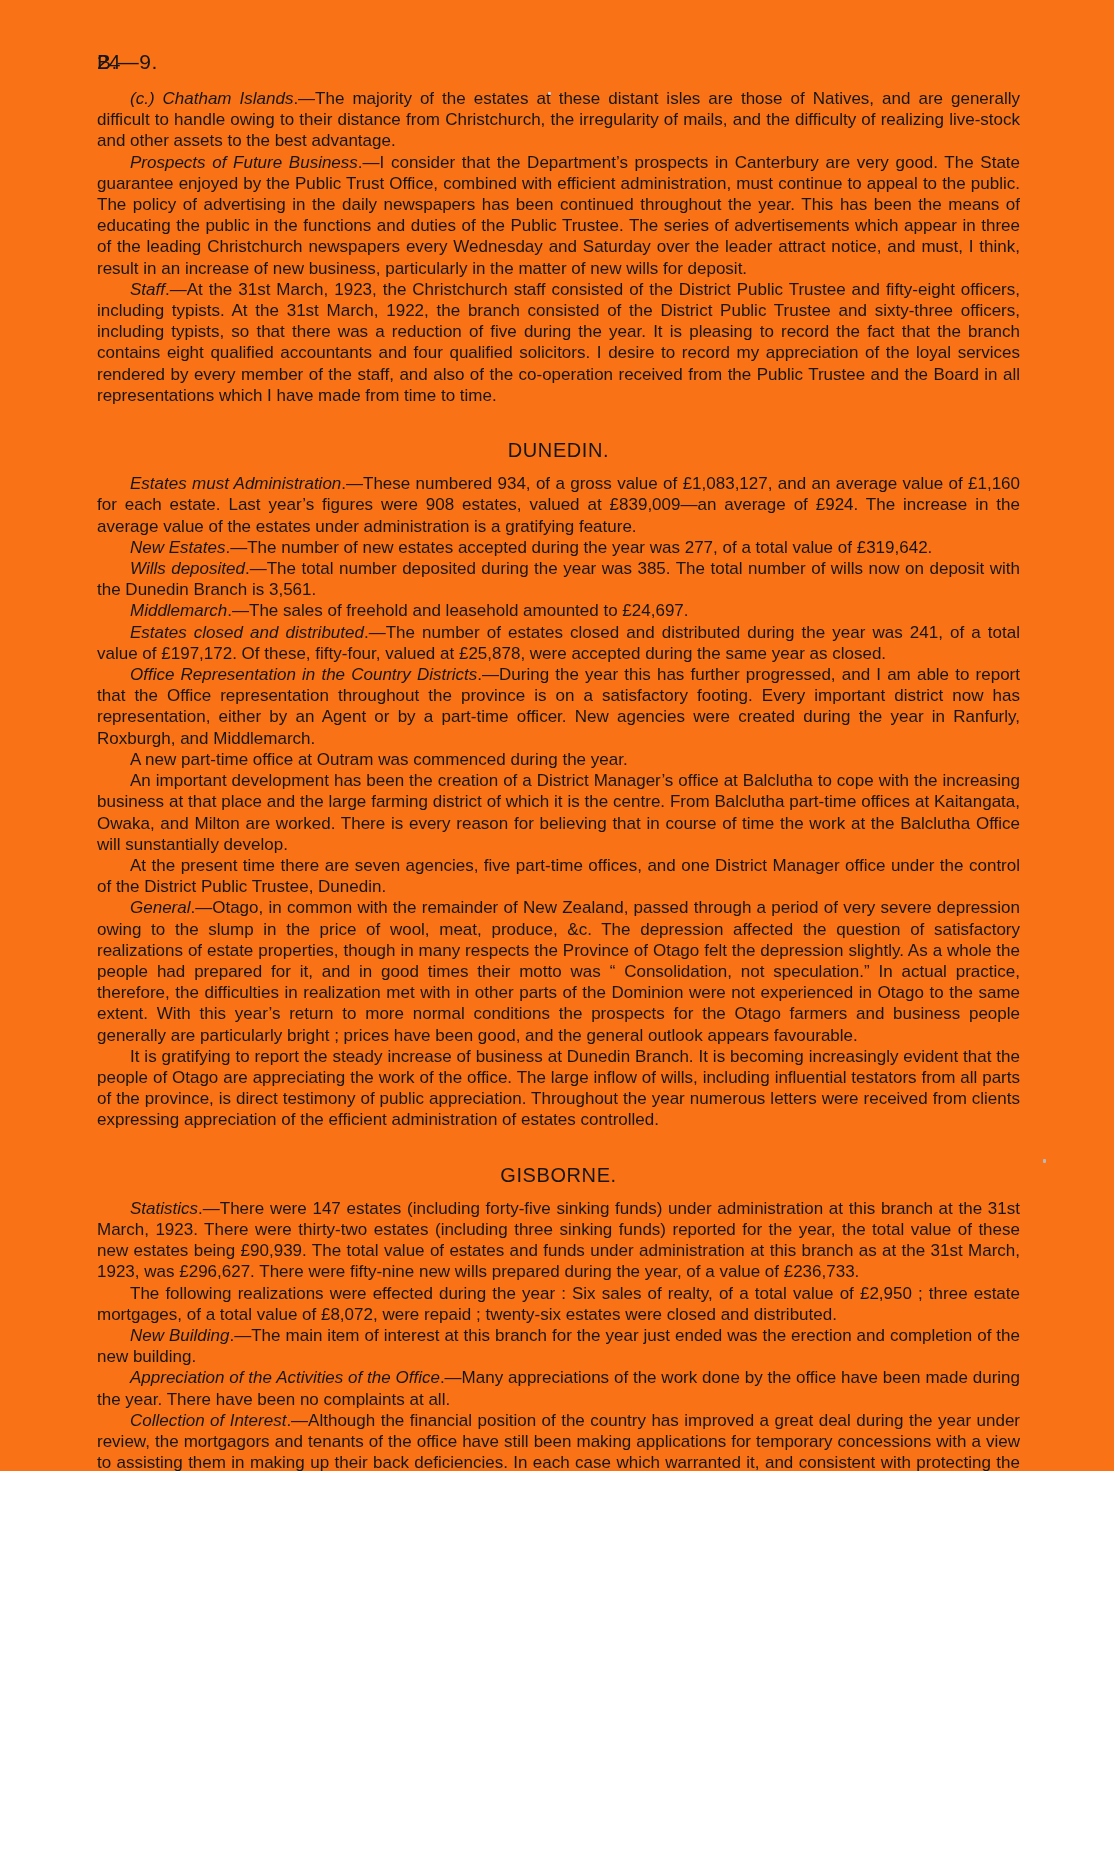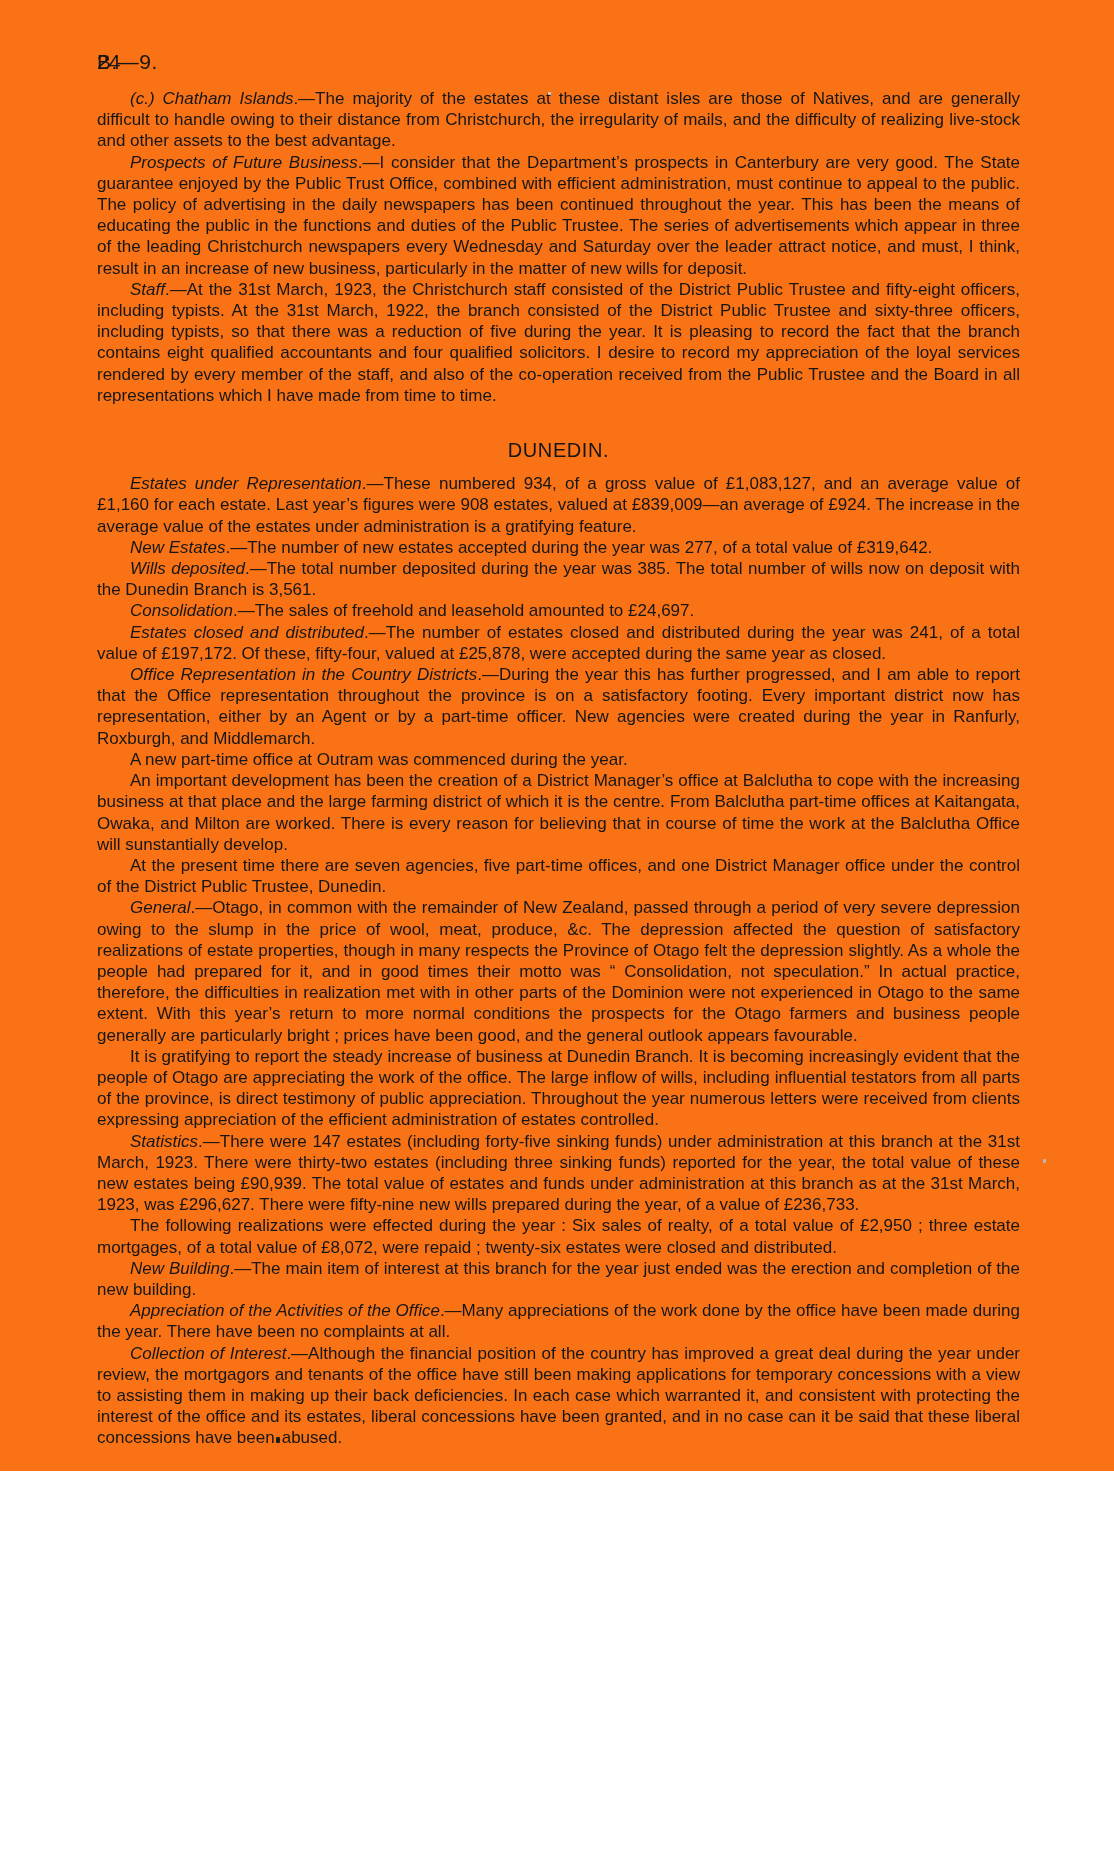--- a/index.html
+++ b/index.html
@@ -47,34 +47,35 @@
   <div class="content">
 
     <section>
       <p class="para"><span class="lead">(c.) Chatham Islands</span><span>.—The majority of the estates at these distant isles are those of Natives, and are generally difficult to handle owing to their distance from Christchurch, the irregularity of mails, and the difficulty of realizing live-stock and other assets to the best advantage.</span></p>
       <p class="para"><span class="lead">Prospects of Future Business</span><span>.—I consider that the Department’s prospects in Canterbury are very good. The State guarantee enjoyed by the Public Trust Office, combined with efficient administration, must continue to appeal to the public. The policy of advertising in the daily newspapers has been continued throughout the year. This has been the means of educating the public in the functions and duties of the Public Trustee. The series of advertisements which appear in three of the leading Christchurch newspapers every Wednesday and Saturday over the leader attract notice, and must, I think, result in an increase of new business, particularly in the matter of new wills for deposit.</span></p>
       <p class="para"><span class="lead">Staff</span><span>.—At the 31st March, 1923, the Christchurch staff consisted of the District Public Trustee and fifty-eight officers, including typists. At the 31st March, 1922, the branch consisted of the District Public Trustee and sixty-three officers, including typists, so that there was a reduction of five during the year. It is pleasing to record the fact that the branch contains eight qualified accountants and four qualified solicitors. I desire to record my appreciation of the loyal services rendered by every member of the staff, and also of the co-operation received from the Public Trustee and the Board in all representations which I have made from time to time.</span></p>
     </section>
 
     <section>
       <h2 class="sec">DUNEDIN.</h2>
-      <p class="para"><span class="lead">Estates under Representation</span><span>.—These numbered 934, of a gross value of £1,083,127, and an average value of £1,160 for each estate. Last year’s figures were 908 estates, valued at £839,009—an average of £924. The increase in the average value of the estates under administration is a gratifying feature.</span></p>
+      <p class="para"><span class="lead">Estates must Administration</span><span>.—These numbered 934, of a gross value of £1,083,127, and an average value of £1,160 for each estate. Last year’s figures were 908 estates, valued at £839,009—an average of £924. The increase in the average value of the estates under administration is a gratifying feature.</span></p>
       <p class="para"><span class="lead">New Estates</span><span>.—The number of new estates accepted during the year was 277, of a total value of £319,642.</span></p>
       <p class="para"><span class="lead">Wills deposited</span><span>.—The total number deposited during the year was 385. The total number of wills now on deposit with the Dunedin Branch is 3,561.</span></p>
-      <p class="para"><span class="lead">Consolidation</span><span>.—The sales of freehold and leasehold amounted to £24,697.</span></p>
+      <p class="para"><span class="lead">Middlemarch</span><span>.—The sales of freehold and leasehold amounted to £24,697.</span></p>
       <p class="para"><span class="lead">Estates closed and distributed</span><span>.—The number of estates closed and distributed during the year was 241, of a total value of £197,172. Of these, fifty-four, valued at £25,878, were accepted during the same year as closed.</span></p>
       <p class="para"><span class="lead">Office Representation in the Country Districts</span><span>.—During the year this has further progressed, and I am able to report that the Office representation throughout the province is on a satisfactory footing. Every important district now has representation, either by an Agent or by a part-time officer. New agencies were created during the year in Ranfurly, Roxburgh, and Middlemarch.</span></p>
       <p class="para"><span class="lead"></span><span>A new part-time office at Outram was commenced during the year.</span></p>
       <p class="para"><span class="lead"></span><span>An important development has been the creation of a District Manager’s office at Balclutha to cope with the increasing business at that place and the large farming district of which it is the centre. From Balclutha part-time offices at Kaitangata, Owaka, and Milton are worked. There is every reason for believing that in course of time the work at the Balclutha Office will sunstantially develop.</span></p>
       <p class="para"><span class="lead"></span><span>At the present time there are seven agencies, five part-time offices, and one District Manager office under the control of the District Public Trustee, Dunedin.</span></p>
       <p class="para"><span class="lead">General</span><span>.—Otago, in common with the remainder of New Zealand, passed through a period of very severe depression owing to the slump in the price of wool, meat, produce, &amp;c. The depression affected the question of satisfactory realizations of estate properties, though in many respects the Province of Otago felt the depression slightly. As a whole the people had prepared for it, and in good times their motto was “ Consolidation, not speculation.” In actual practice, therefore, the difficulties in realization met with in other parts of the Dominion were not experienced in Otago to the same extent. With this year’s return to more normal conditions the prospects for the Otago farmers and business people generally are particularly bright ; prices have been good, and the general outlook appears favourable.</span></p>
       <p class="para"><span class="lead"></span><span>It is gratifying to report the steady increase of business at Dunedin Branch. It is becoming increasingly evident that the people of Otago are appreciating the work of the office. The large inflow of wills, including influential testators from all parts of the province, is direct testimony of public appreciation. Throughout the year numerous letters were received from clients expressing appreciation of the efficient administration of estates controlled.</span></p>
     </section>
 
     <section>
+      <h2 class="sec">GISBORNE.</h2>
       <p class="para"><span class="lead">Statistics</span><span>.—There were 147 estates (including forty-five sinking funds) under administration at this branch at the 31st March, 1923. There were thirty-two estates (including three sinking funds) reported for the year, the total value of these new estates being £90,939. The total value of estates and funds under administration at this branch as at the 31st March, 1923, was £296,627. There were fifty-nine new wills prepared during the year, of a value of £236,733.</span></p>
       <p class="para"><span class="lead"></span><span>The following realizations were effected during the year : Six sales of realty, of a total value of £2,950 ; three estate mortgages, of a total value of £8,072, were repaid ; twenty-six estates were closed and distributed.</span></p>
       <p class="para"><span class="lead">New Building</span><span>.—The main item of interest at this branch for the year just ended was the erection and completion of the new building.</span></p>
       <p class="para"><span class="lead">Appreciation of the Activities of the Office</span><span>.—Many appreciations of the work done by the office have been made during the year. There have been no complaints at all.</span></p>
       <p class="para"><span class="lead">Collection of Interest</span><span>.—Although the financial position of the country has improved a great deal during the year under review, the mortgagors and tenants of the office have still been making applications for temporary concessions with a view to assisting them in making up their back deficiencies. In each case which warranted it, and consistent with protecting the interest of the office and its estates, liberal concessions have been granted, and in no case can it be said that these liberal concessions have been</span><span class="ink-mark"></span><span>abused.</span></p>
     </section>
 
   </div>
 
   <div class="speck speck-top"></div>

